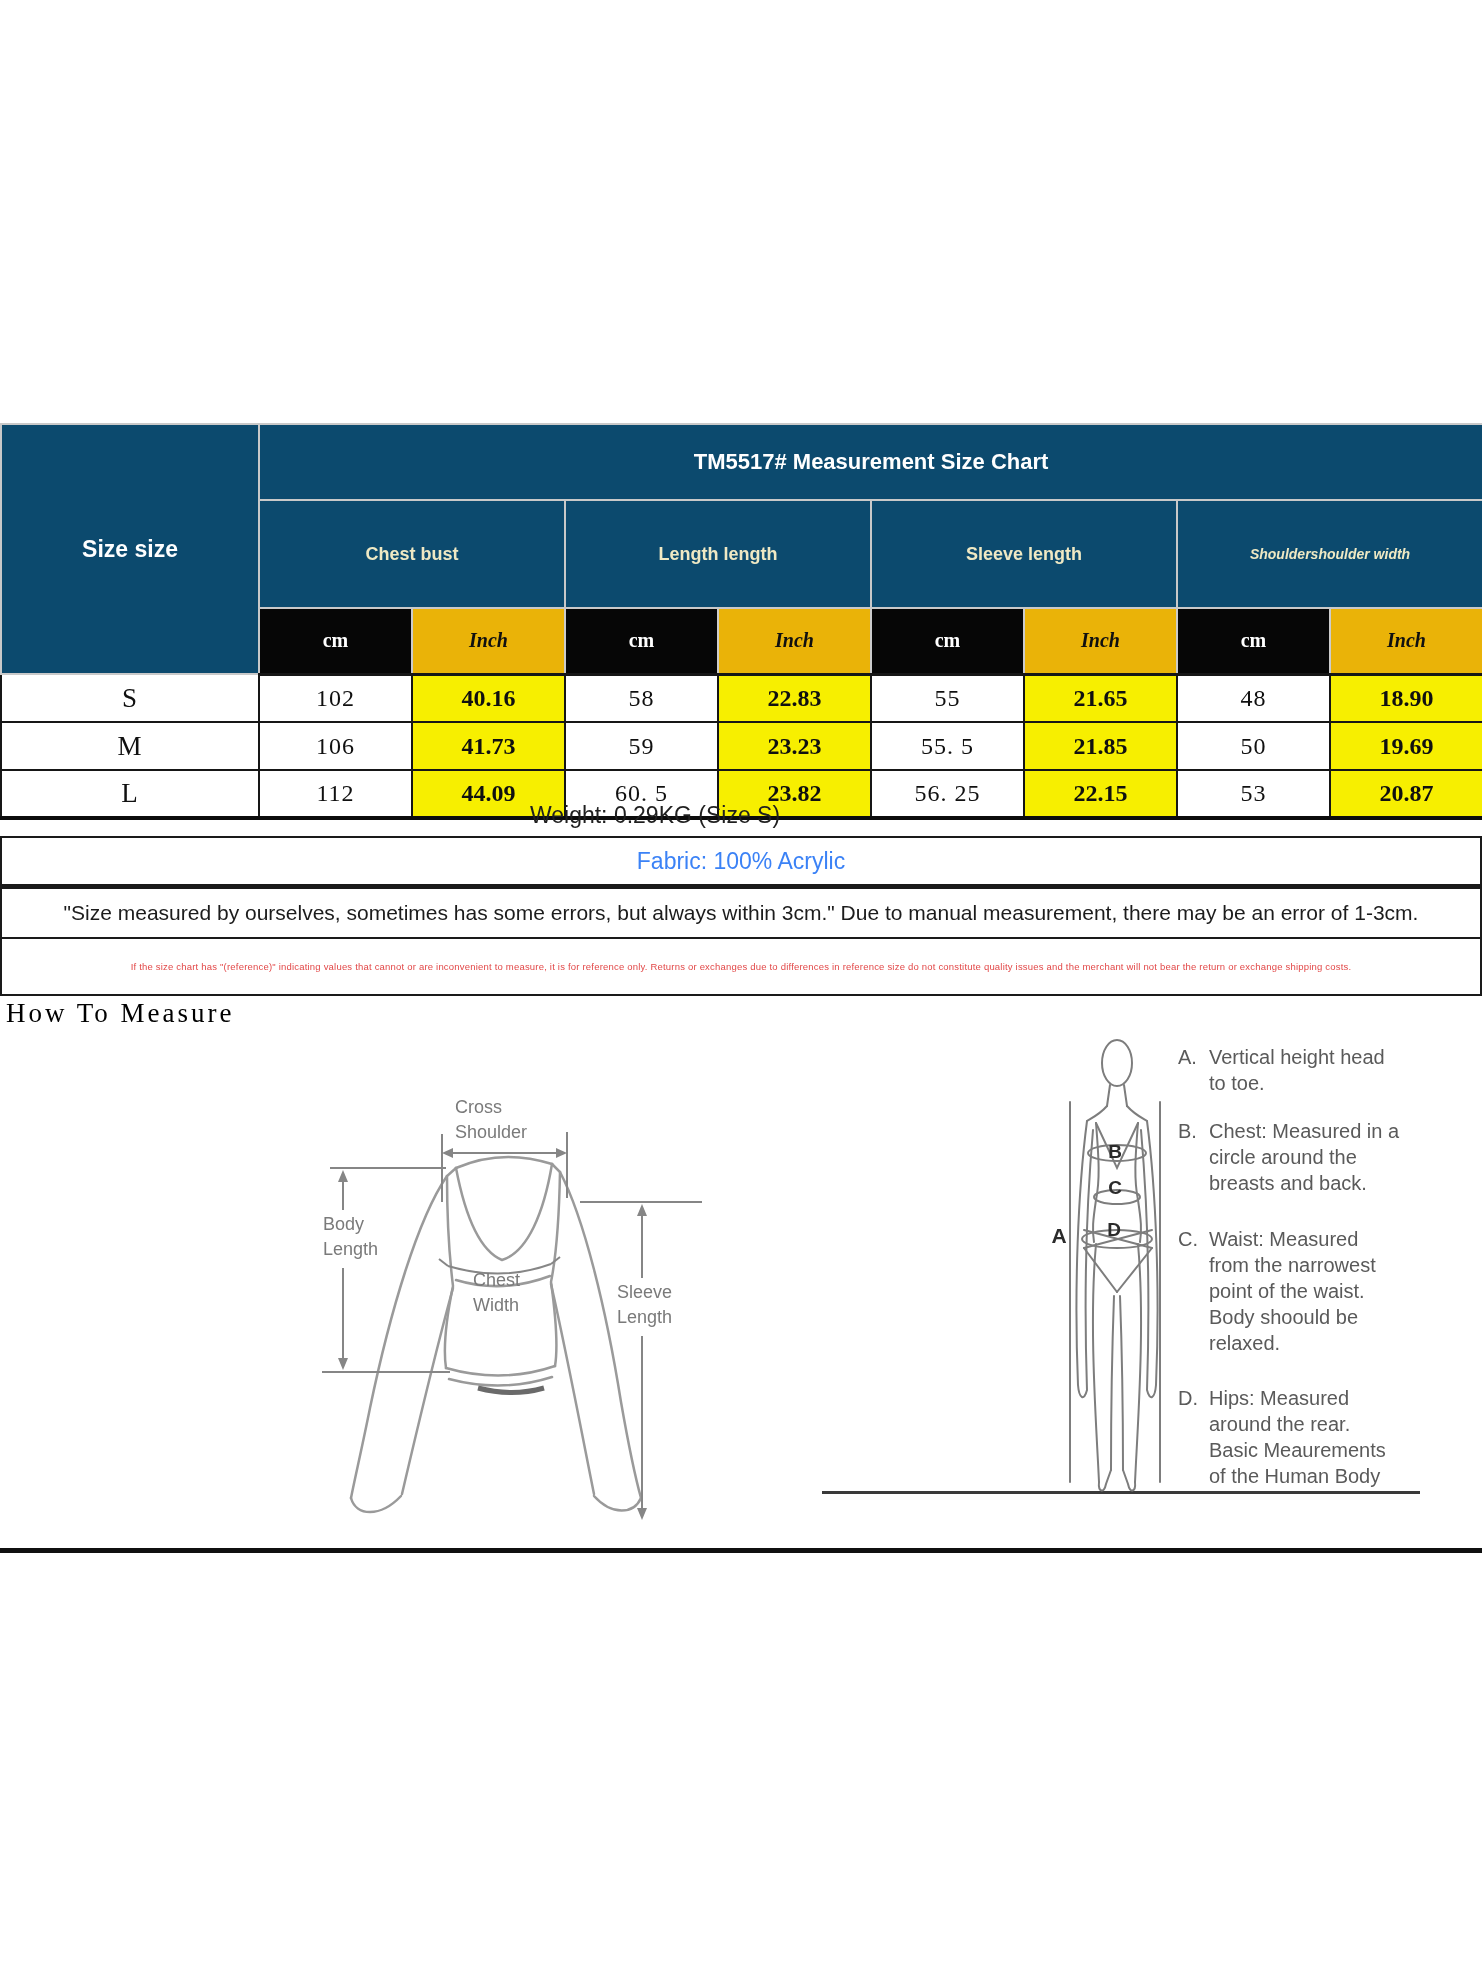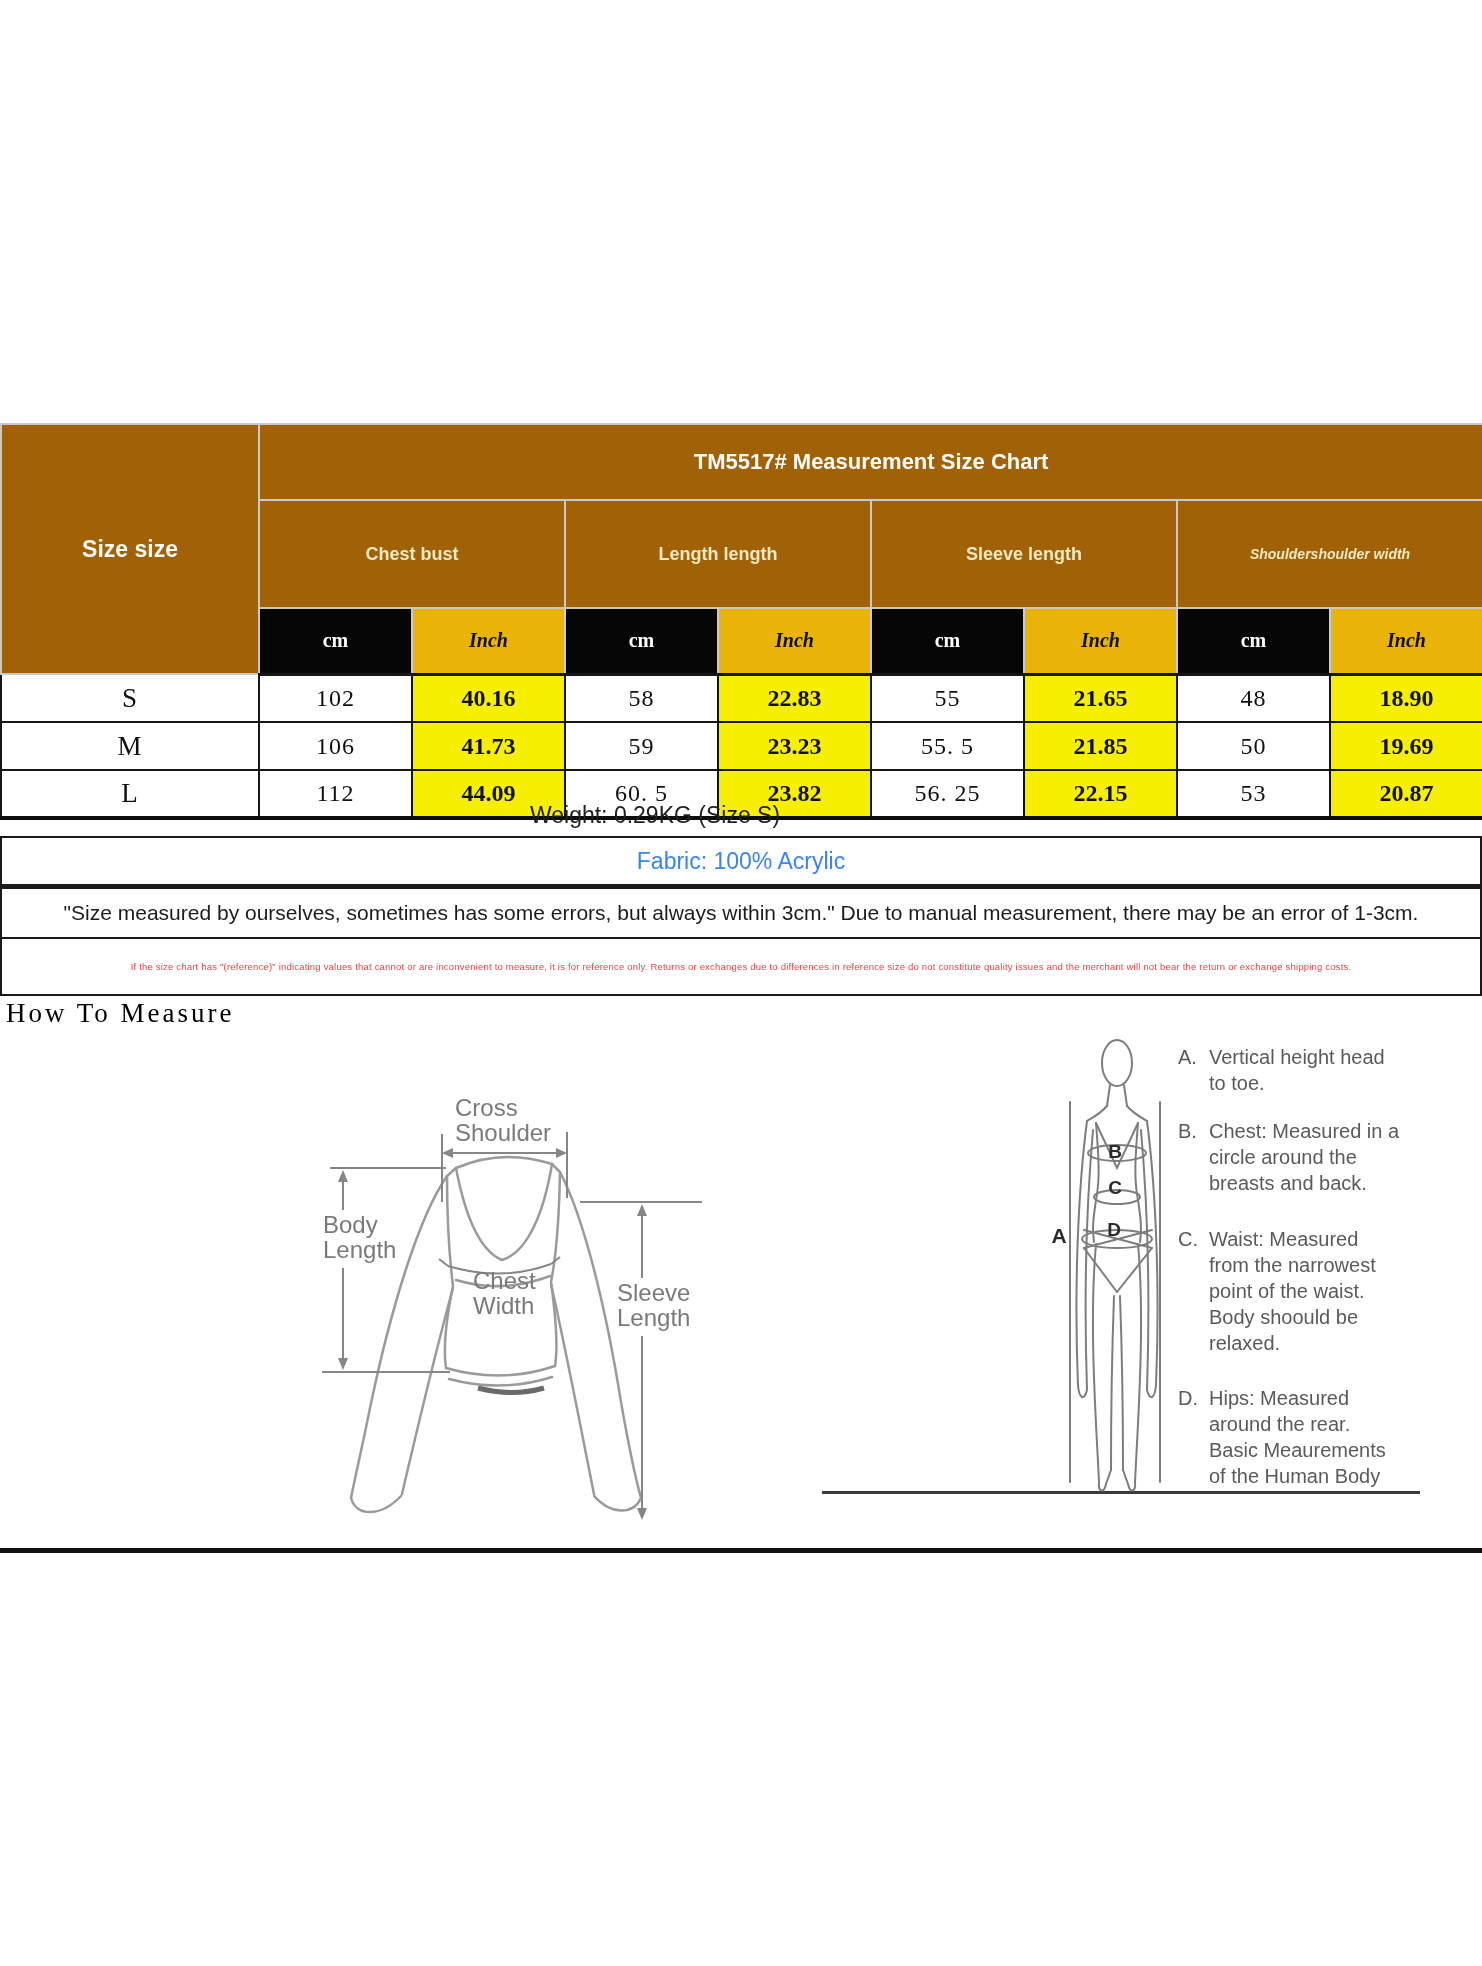--- a/index.html
+++ b/index.html
@@ -6,21 +6,21 @@
   .canvas{position:relative;width:1482px;height:1966px;background:#ffffff;overflow:hidden;
           font-family:"Liberation Sans",sans-serif;}
 
   
   table.size-table{position:absolute;left:0;top:423px;width:1482px;border-collapse:collapse;table-layout:fixed;}
   table.size-table td{text-align:center;vertical-align:middle;padding:0;overflow:hidden;}
   tr.title-row{height:76px;}
   tr.head-row{height:108px;}
   tr.unit-row{height:66px;}
   tr.data-row{height:48px;}
-  td.blk{background:#a16207;border:2px solid #c9c9c9;}
+  td.blk{background:#0c4a6e;border:2px solid #c9c9c9;}
   td.size-head{color:#ffffff;font-size:23px;font-weight:bold;}
   td.tbl-title{color:#ffffff;font-size:22px;font-weight:bold;}
   tr.head-row td{color:#efe9c4;font-size:18px;font-weight:bold;}
   tr.head-row td:last-child{font-size:14px;font-style:italic;}
   tr.unit-row td{font-family:"Liberation Serif",serif;font-size:20px;font-weight:bold;border:2px solid #cccccc;border-bottom:3px solid #161616;margin-top:20px;}
   tr.unit-row td.u-cm{background:#060606;color:#ffffff;}
   tr.unit-row td.u-in{background:#eab308;color:#101010;font-style:italic;}
   tr.data-row td{font-family:"Liberation Serif",serif;font-size:24px;color:#101010;background:#ffffff;border:2px solid #161616;letter-spacing:1px;}
   tr.data-row td:first-child{font-size:27px;}
   tr.data-row td:nth-child(odd):not(:first-child){background:#f7ef00;font-weight:bold;letter-spacing:0;}
@@ -34,21 +34,21 @@
   .measure-note-box{position:absolute;left:0;top:886px;width:1478px;height:48px;line-height:48px;
               border:2px solid #1a1a1a;border-top:3px solid #1a1a1a;text-align:center;font-size:21px;color:#1c1c1c;}
   .ref-note-box{position:absolute;left:0;top:937px;width:1478px;height:55px;
               border:2px solid #1a1a1a;display:flex;align-items:center;justify-content:center;}
   .ref-note-text{font-size:9.5px;color:#e24848;letter-spacing:.2px;}
 
   
   .howto-heading{position:absolute;left:6px;top:998px;font-family:"Liberation Serif",serif;
                  font-size:27px;color:#000;letter-spacing:3px;white-space:nowrap;}
   .diagram-svg{position:absolute;}
-  .garment-label{position:absolute;color:#7a7a7a;font-size:24px;line-height:25px;white-space:pre-line;}
+  .garment-label{position:absolute;color:#7a7a7a;font-size:18px;line-height:25px;white-space:pre-line;}
   .marker-letter{position:absolute;width:26px;text-align:center;font-size:19px;font-weight:bold;color:#2b2b2b;}
   .marker-letter-a{font-size:21px;}
   .instructions{position:absolute;left:1178px;top:1030px;width:250px;height:470px;}
   .instr{position:absolute;left:0;width:245px;color:#5a5a5a;font-size:20px;line-height:26px;}
   .instr-label{position:absolute;left:0;top:0;}
   .instr-text{display:block;margin-left:31px;white-space:pre-line;}
   .figure-underline{position:absolute;left:822px;top:1491px;width:598px;height:3px;background:#3a3a3a;}
   .bottom-rule{position:absolute;left:0;top:1548px;width:1482px;height:5px;background:#101010;}
 </style>
 </head>

